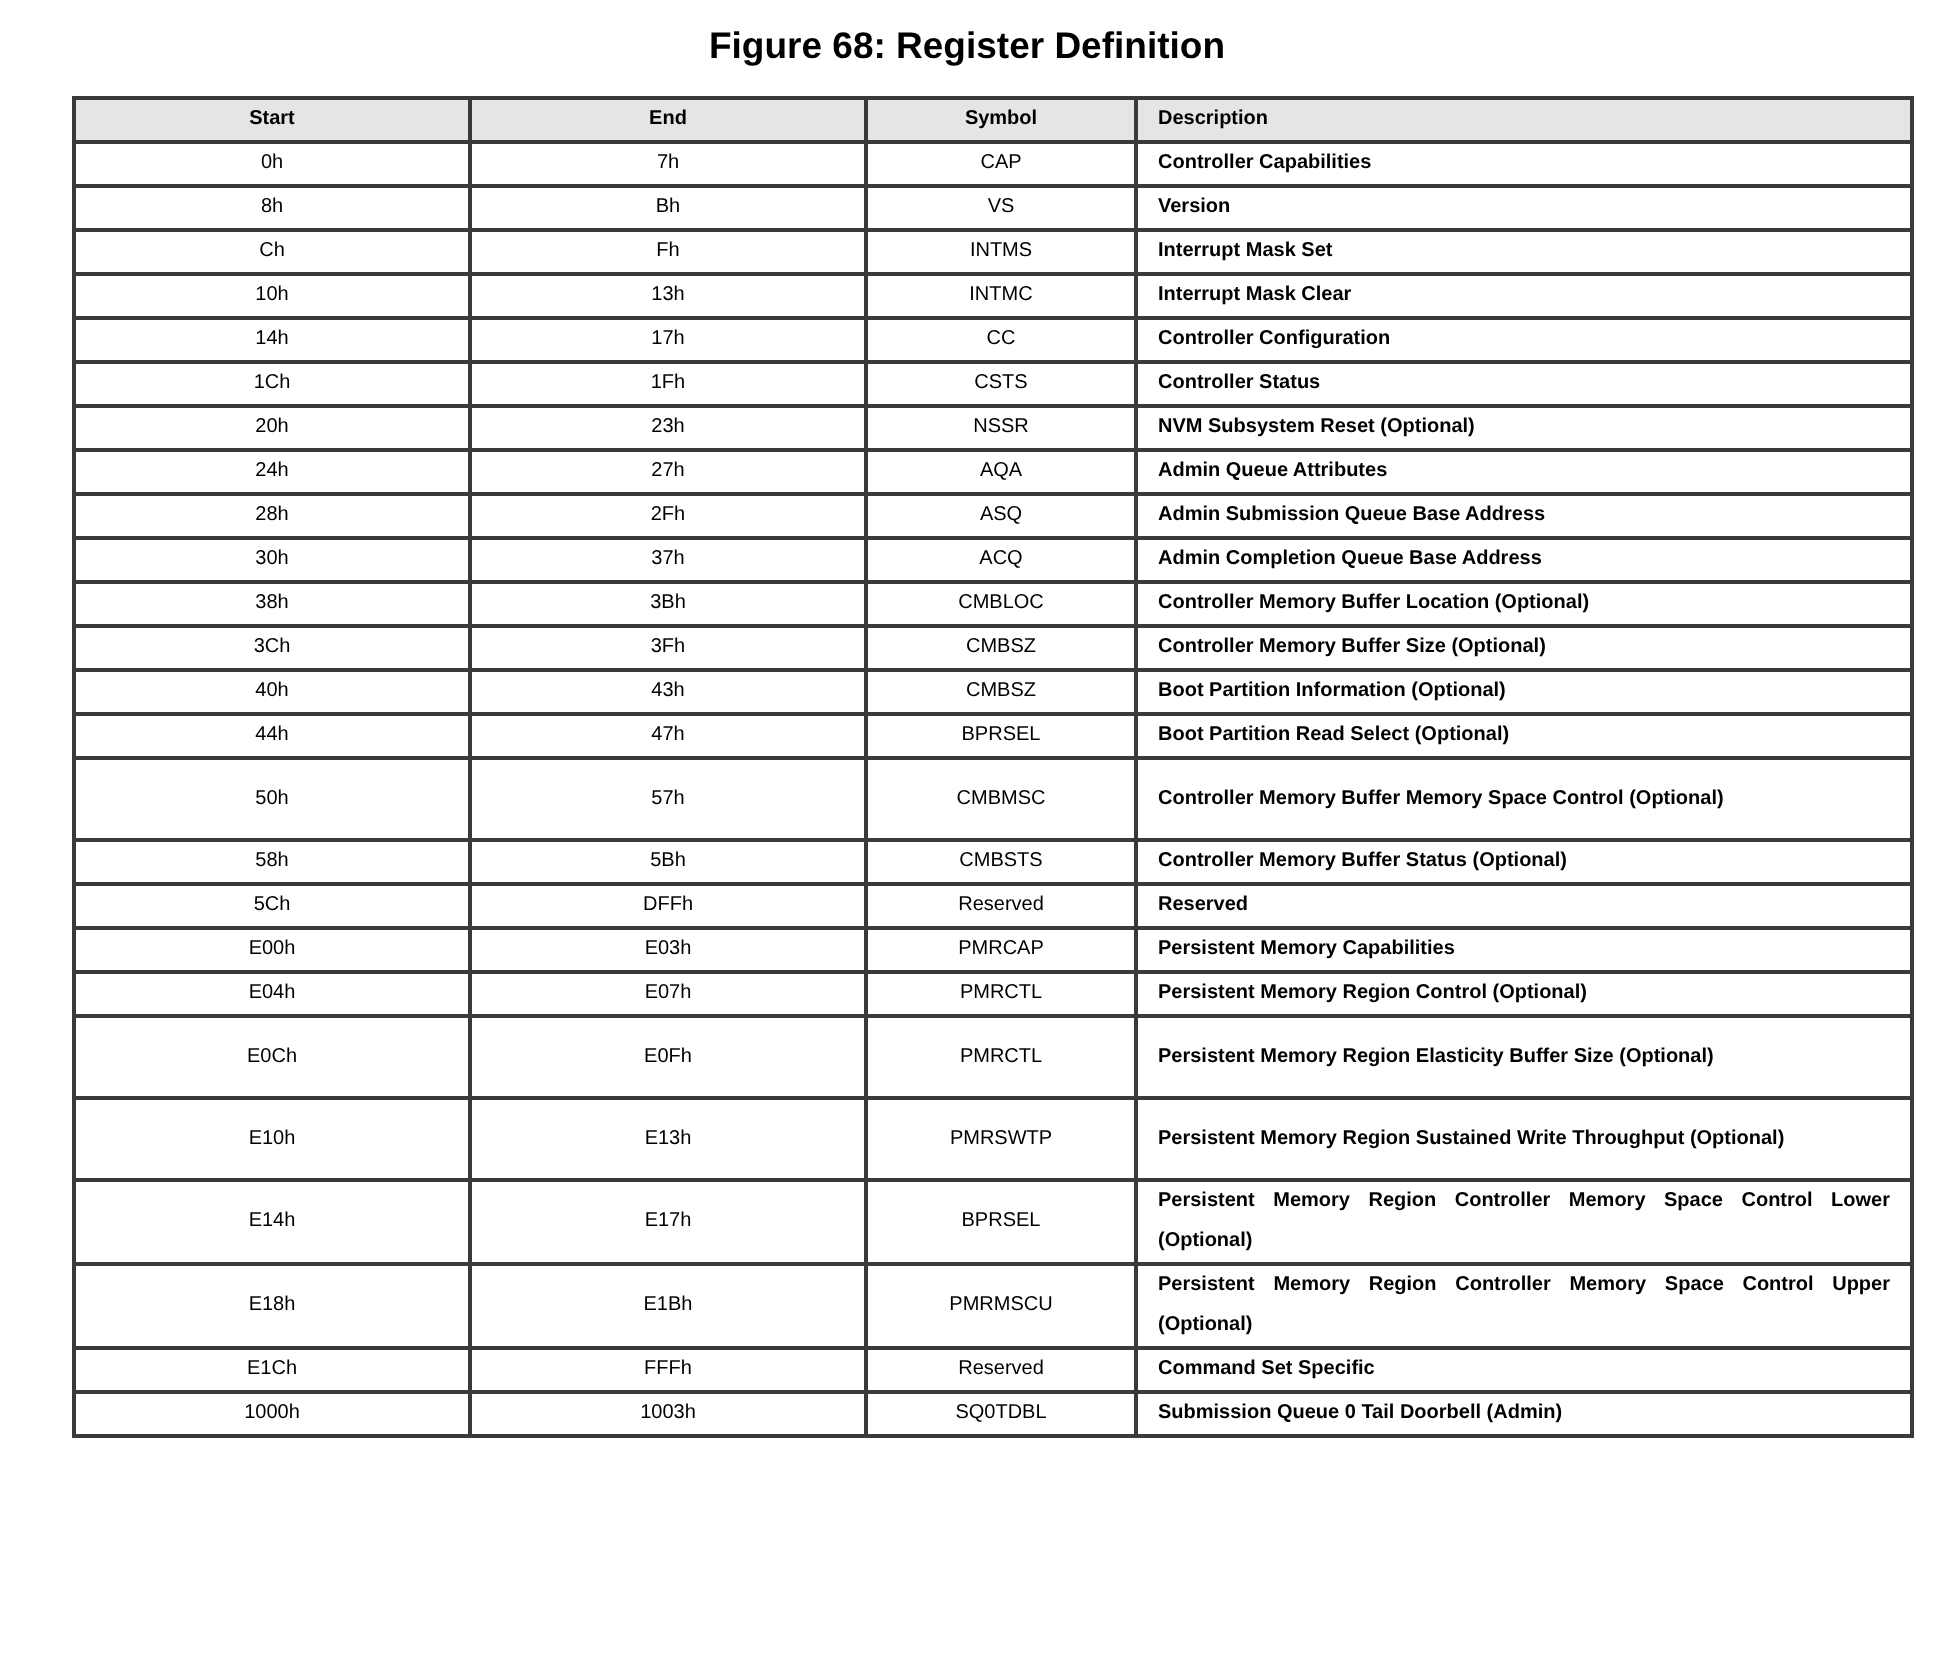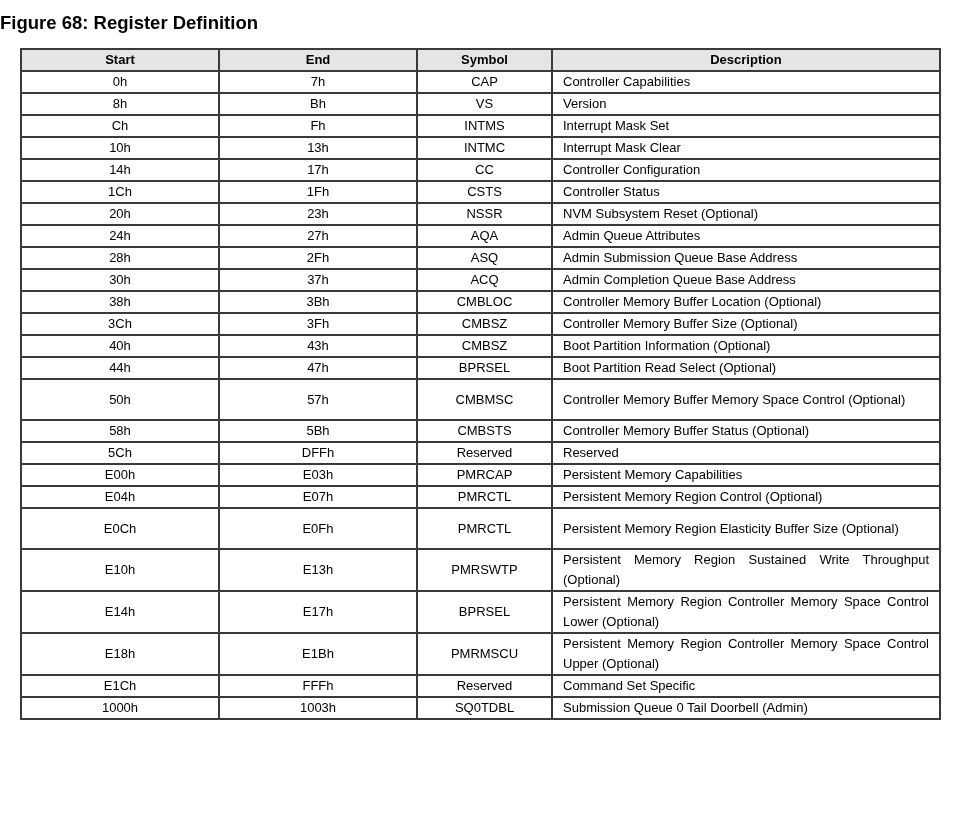--- a/index.html
+++ b/index.html
@@ -13,61 +13,62 @@
       position: relative;
       overflow: hidden;
       font-family: "Liberation Sans", sans-serif;
       color: #000;
     }
     .title {
       position: absolute;
       left: 0;
       top: 11px;
       width: 967px;
-      text-align: left;
+      text-align: center;
       font-weight: bold;
       font-size: 18.5px;
       line-height: 24px;
     }
     table.reg {
       position: absolute;
-      left: 20px;
+      left: 36px;
       top: 48px;
       width: 919px;
       border-collapse: collapse;
       table-layout: fixed;
-      font-size: 13px;
+      font-size: 10px;
     }
     table.reg col.c-start { width: 198px; }
     table.reg col.c-end { width: 198px; }
     table.reg col.c-sym { width: 135px; }
     table.reg col.c-desc { width: 388px; }
     table.reg th, table.reg td {
       border: 2px solid #3a3a3a;
       padding: 0 10px;
       line-height: 20px;
       vertical-align: middle;
       overflow: hidden;
     }
     table.reg th {
       background: #e5e5e5;
       font-weight: bold;
       height: 19px;
       text-align: center;
     }
-    table.reg th.desc-h { text-align: center; margin-top: 44px; }
+    table.reg th.desc-h { text-align: left; margin-top: 44px; }
     table.reg td {
       height: 18px;
       text-align: center;
     }
     table.reg td.desc {
       text-align: justify;
       text-align-last: left;
       padding-left: 10px;
       padding-right: 10px;
+      font-weight: bold;
     }
     table.reg tr.two td { height: 39px; }
   </style>
 </head>
 <body>
 
 <div class="title">Figure 68: Register Definition</div>
 
 <table class="reg">
   <colgroup>

